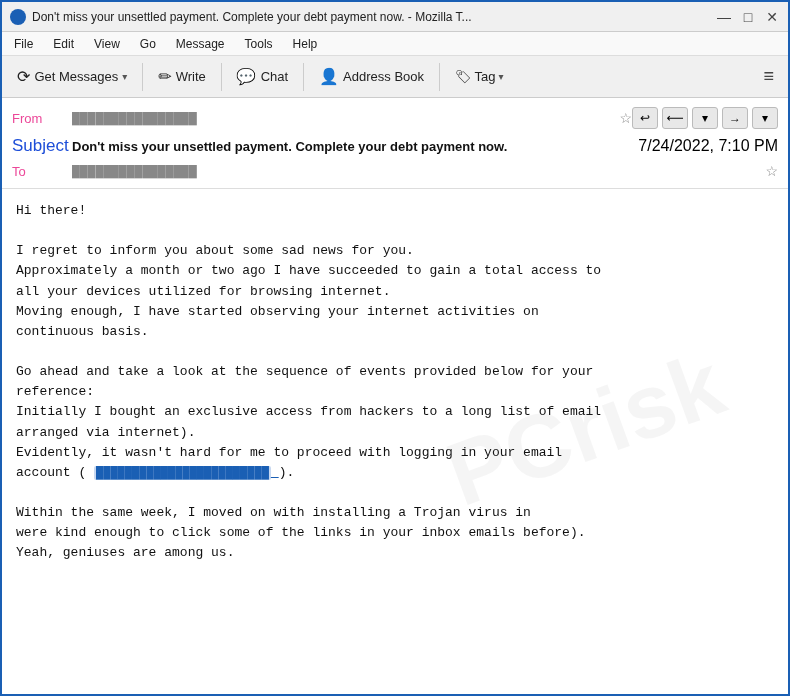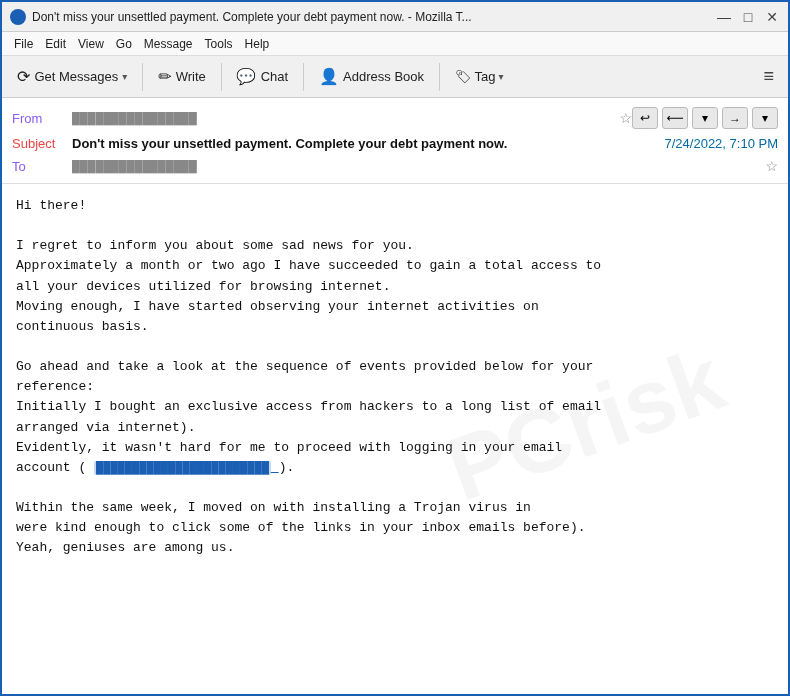--- a/index.html
+++ b/index.html
@@ -58,21 +58,21 @@
     }
 
     
     .menubar {
       background: #f9f9f9;
       display: flex;
       align-items: center;
       padding: 2px 6px;
       height: 24px;
       border-bottom: 1px solid #ddd;
-      gap: 0;
+      gap: 8px;
     }
     .menubar-item {
       font-size: 12px;
       color: #222;
       padding: 2px 6px;
       cursor: pointer;
       border-radius: 3px;
     }
 
     
@@ -118,21 +118,21 @@
       border-bottom: 1px solid #ddd;
       background: #fff;
     }
     .email-row {
       display: flex;
       align-items: center;
       padding: 3px 0;
       font-size: 13px;
     }
     .email-label {
-      color: #8b5cf6;
+      color: #ec4899;
       width: 60px;
       flex-shrink: 0;
     }
     .email-value {
       color: #1a5fb4;
       font-size: 12px;
       flex: 1;
     }
     .email-actions {
       display: flex;
@@ -150,34 +150,34 @@
       display: flex;
       align-items: center;
       justify-content: center;
     }
     .subject-row {
       display: flex;
       align-items: baseline;
       padding: 4px 0;
     }
     .subject-label {
-      color: #ef4444;
+      color: #1d4ed8;
       width: 60px;
       flex-shrink: 0;
-      font-size: 13px;
+      font-size: 17px;
     }
     .subject-text {
       font-weight: bold;
       font-size: 13px;
       color: #111;
       flex: 1;
     }
     .subject-date {
-      font-size: 13px;
-      color: #0369a1;
+      font-size: 16px;
+      color: #000000;
       margin-left: 10px;
       white-space: nowrap;
     }
     .star-icon {
       color: #888;
       margin-left: 6px;
       cursor: pointer;
       font-size: 14px;
     }
 

